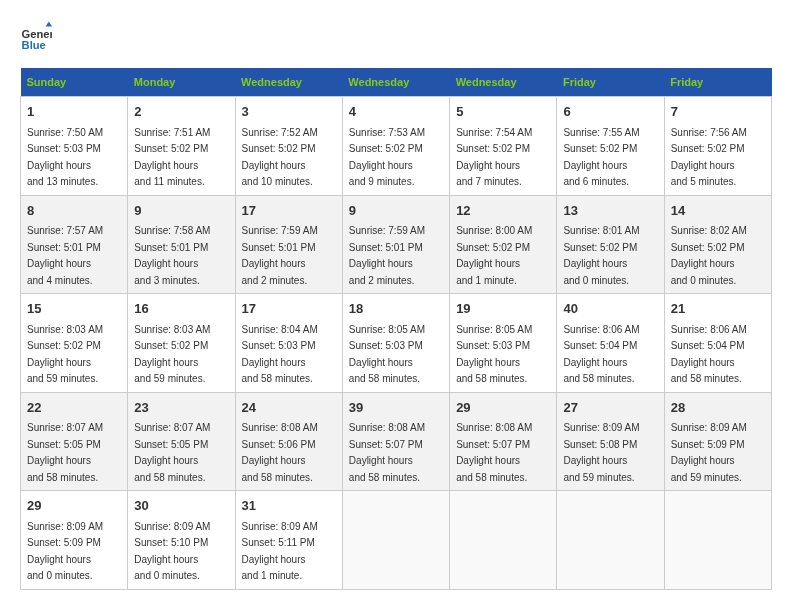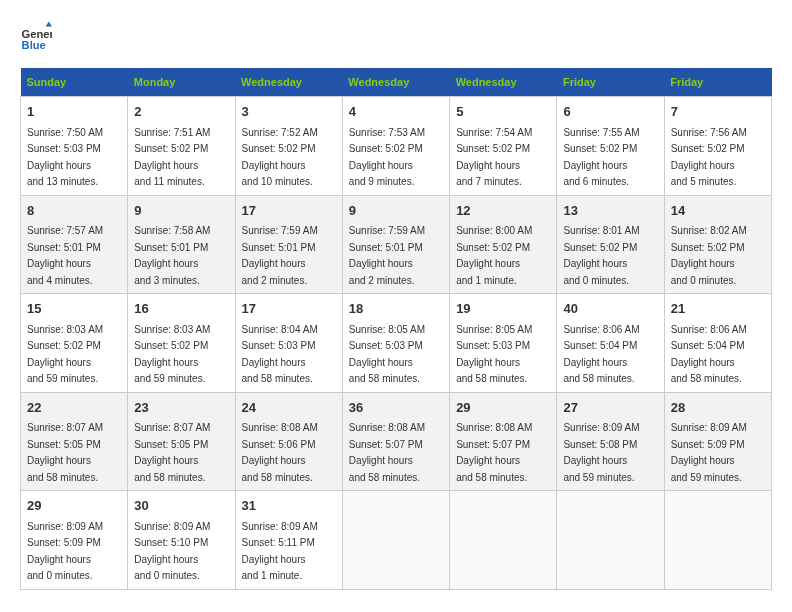--- a/index.html
+++ b/index.html
@@ -134,21 +134,21 @@
         <td><span class="day-num">17</span><span class="day-info">Sunrise: 8:04 AM<br>Sunset: 5:03 PM<br>Daylight hours<br>and 58 minutes.</span></td>
         <td><span class="day-num">18</span><span class="day-info">Sunrise: 8:05 AM<br>Sunset: 5:03 PM<br>Daylight hours<br>and 58 minutes.</span></td>
         <td><span class="day-num">19</span><span class="day-info">Sunrise: 8:05 AM<br>Sunset: 5:03 PM<br>Daylight hours<br>and 58 minutes.</span></td>
         <td><span class="day-num">40</span><span class="day-info">Sunrise: 8:06 AM<br>Sunset: 5:04 PM<br>Daylight hours<br>and 58 minutes.</span></td>
         <td><span class="day-num">21</span><span class="day-info">Sunrise: 8:06 AM<br>Sunset: 5:04 PM<br>Daylight hours<br>and 58 minutes.</span></td>
       </tr>
       <tr>
         <td><span class="day-num">22</span><span class="day-info">Sunrise: 8:07 AM<br>Sunset: 5:05 PM<br>Daylight hours<br>and 58 minutes.</span></td>
         <td><span class="day-num">23</span><span class="day-info">Sunrise: 8:07 AM<br>Sunset: 5:05 PM<br>Daylight hours<br>and 58 minutes.</span></td>
         <td><span class="day-num">24</span><span class="day-info">Sunrise: 8:08 AM<br>Sunset: 5:06 PM<br>Daylight hours<br>and 58 minutes.</span></td>
-        <td><span class="day-num">36</span><span class="day-info">Sunrise: 8:08 AM<br>Sunset: 5:07 PM<br>Daylight hours<br>and 58 minutes.</span></td>
+        <td><span class="day-num">39</span><span class="day-info">Sunrise: 8:08 AM<br>Sunset: 5:07 PM<br>Daylight hours<br>and 58 minutes.</span></td>
         <td><span class="day-num">29</span><span class="day-info">Sunrise: 8:08 AM<br>Sunset: 5:07 PM<br>Daylight hours<br>and 58 minutes.</span></td>
         <td><span class="day-num">27</span><span class="day-info">Sunrise: 8:09 AM<br>Sunset: 5:08 PM<br>Daylight hours<br>and 59 minutes.</span></td>
         <td><span class="day-num">28</span><span class="day-info">Sunrise: 8:09 AM<br>Sunset: 5:09 PM<br>Daylight hours<br>and 59 minutes.</span></td>
       </tr>
       <tr>
         <td><span class="day-num">29</span><span class="day-info">Sunrise: 8:09 AM<br>Sunset: 5:09 PM<br>Daylight hours<br>and 0 minutes.</span></td>
         <td><span class="day-num">30</span><span class="day-info">Sunrise: 8:09 AM<br>Sunset: 5:10 PM<br>Daylight hours<br>and 0 minutes.</span></td>
         <td><span class="day-num">31</span><span class="day-info">Sunrise: 8:09 AM<br>Sunset: 5:11 PM<br>Daylight hours<br>and 1 minute.</span></td>
         <td class="empty"></td>
         <td class="empty"></td>

